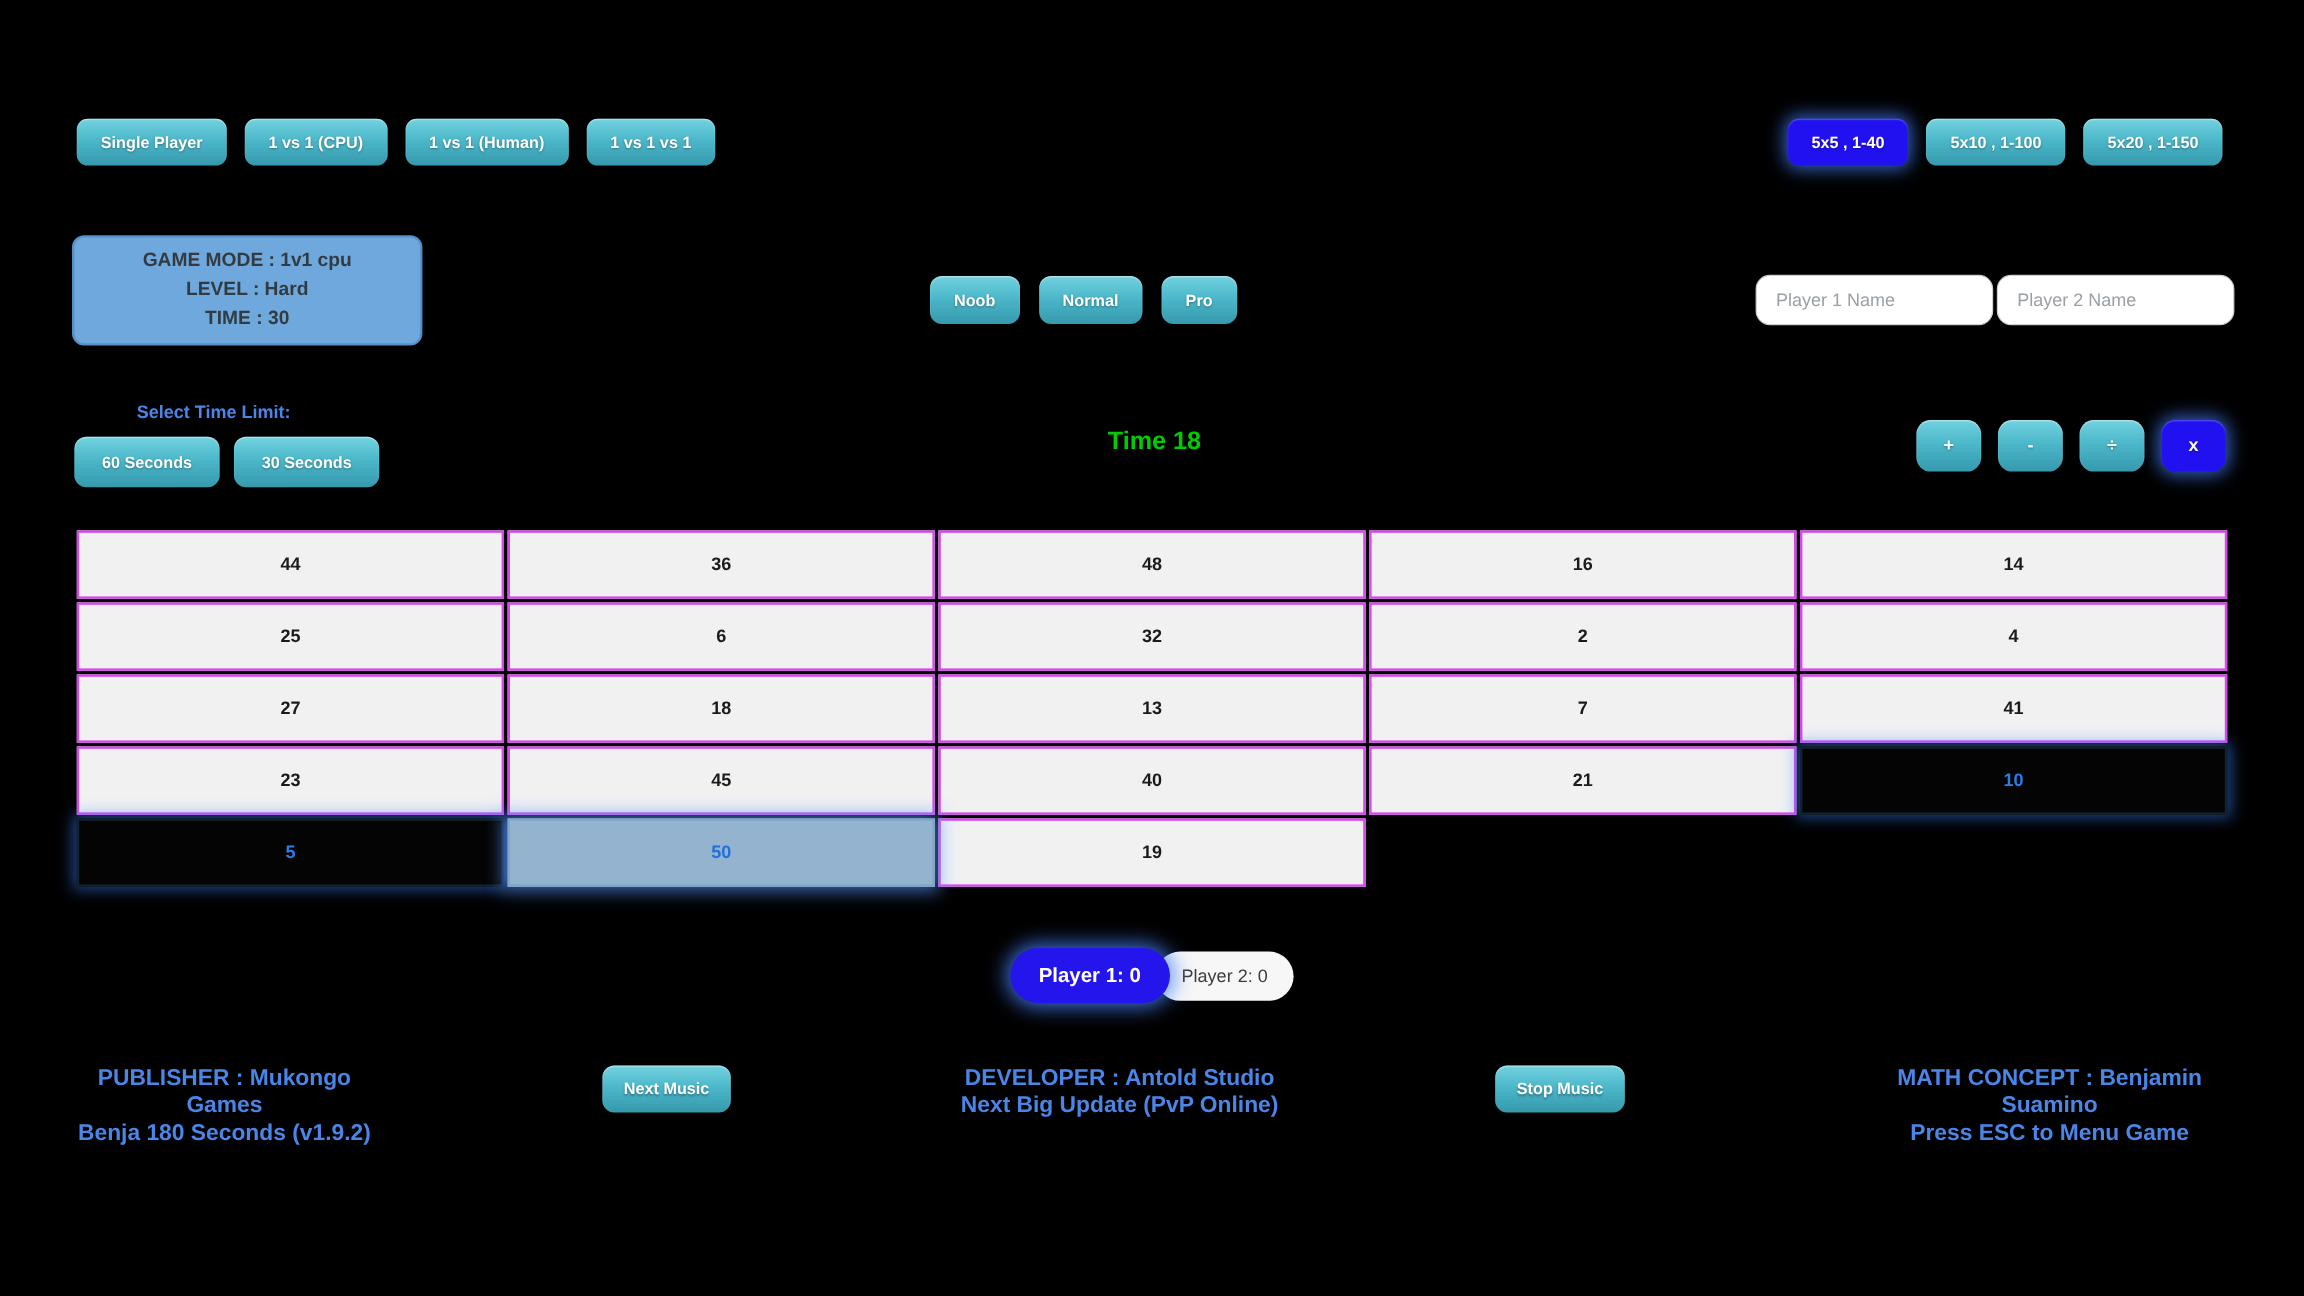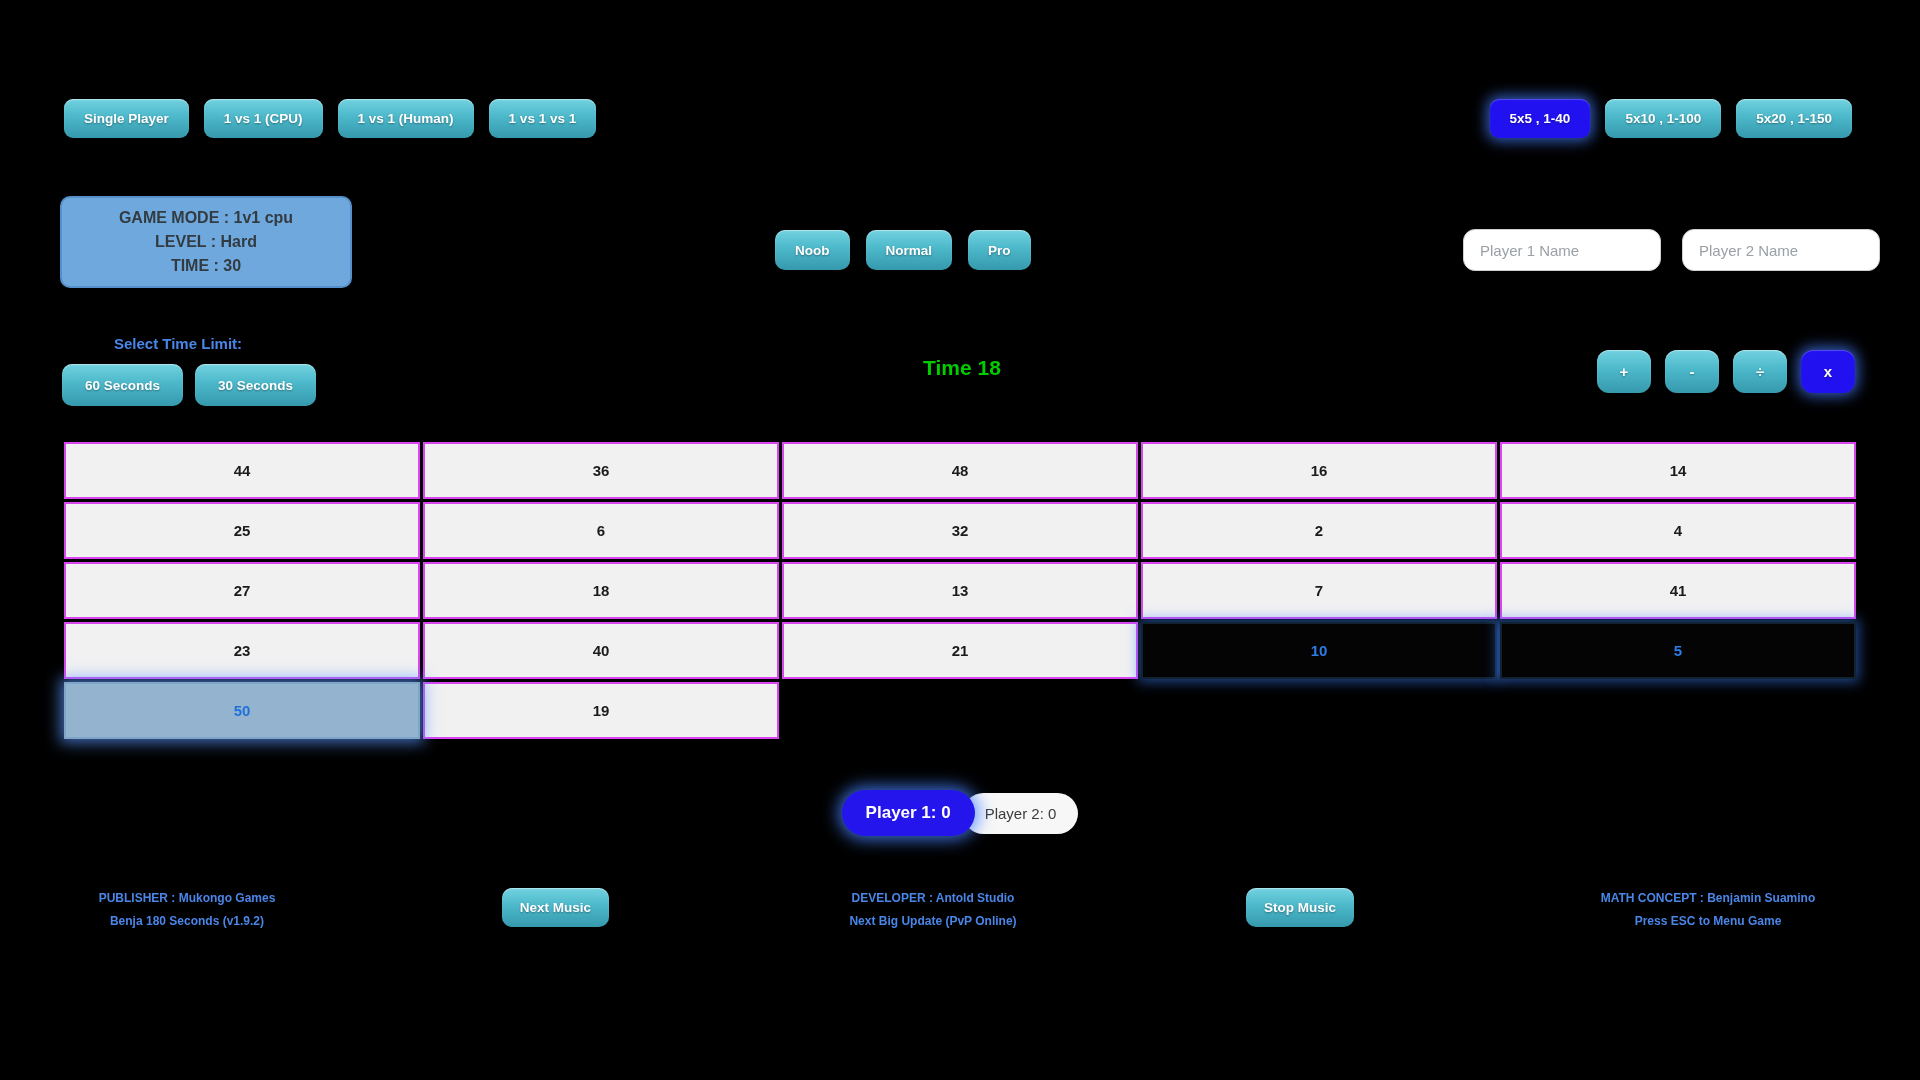--- a/index.html
+++ b/index.html
@@ -31,21 +31,21 @@
   .info-box {
     left:60px; top:196px; width:292px; height:92px;
     background:#6fa8dc; border:2px solid #5590cb; border-radius:10px;
     display:flex; flex-direction:column; align-items:center; justify-content:center;
     color:#333b42; font-weight:bold; font-size:16px; line-height:24px; text-align:center;
   }
 
   
   .difficulty { left:775px; top:230px; gap:16px; }
   .difficulty .btn { height:40px; border-radius:10px; }
-  .inputs { left:1463px; top:229px; gap:21px; }
+  .inputs { left:1463px; top:229px; gap:3px; }
   .name-input {
     width:198px; height:42px; background:#fff; border:1px solid #cfcfcf;
     border-radius:12px; padding:0 16px; font-size:15px; color:#333;
     font-family:"Liberation Sans", sans-serif; outline:none;
   }
   .name-input::placeholder { color:#9aa0a6; }
 
   
   .time-label { left:44px; top:335px; width:268px; text-align:center;
                 color:#4a86e8; font-weight:bold; font-size:15px; }
@@ -90,21 +90,21 @@
     font-weight:bold; font-size:17px; position:relative; z-index:2;
     box-shadow:0 0 16px 4px rgba(70,130,255,.8);
   }
   .pill.p2 {
     height:41px; padding:0 22px; background:#f7f7f7; color:#3c3c3c;
     font-size:15px; margin-left:-12px; z-index:1;
     box-shadow:0 1px 4px rgba(0,0,0,.4);
   }
 
   
-  .footer-text { top:887px; color:#4a86e8; font-weight:bold; font-size:12px;
+  .footer-text { top:887px; color:#4a86e8; font-weight:bold; font-size:19px;
                  line-height:23px; text-align:center; }
   .publisher { left:62px;  width:250px; }
   .developer { left:783px; width:300px; }
   .concept   { left:1548px; width:320px; }
   .music-btn { top:888px; height:39px; border-radius:10px; }
   .next-music { left:502px; width:107px; padding:0; }
   .stop-music { left:1246px; width:108px; padding:0; }
 </style>
 </head>
 <body>
@@ -199,20 +199,21 @@
     <div class="cell">18</div>
 
     <div class="cell">13</div>
 
     <div class="cell">7</div>
 
     <div class="cell">41</div>
 
     <div class="cell">23</div>
 
+    <div class="cell">45</div>
 
     <div class="cell">40</div>
 
     <div class="cell">21</div>
 
     <div class="cell selected-dark">10</div>
 
     <div class="cell selected-dark">5</div>
 
     <div class="cell selected-light">50</div>

